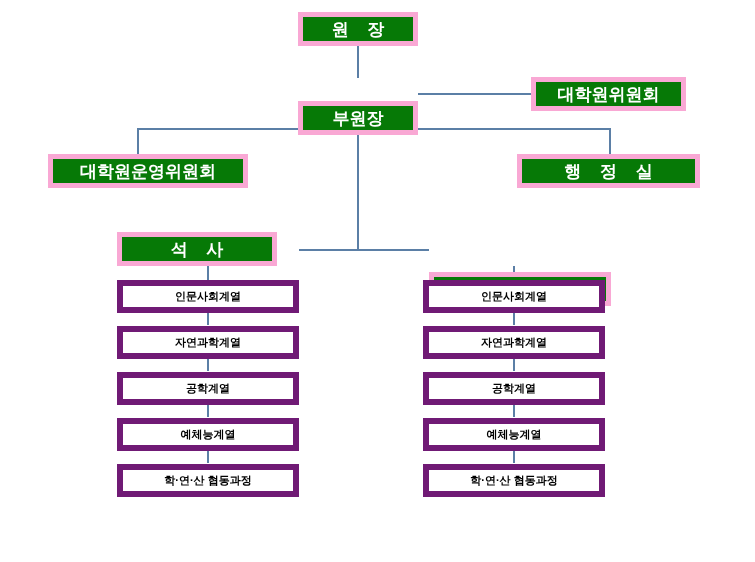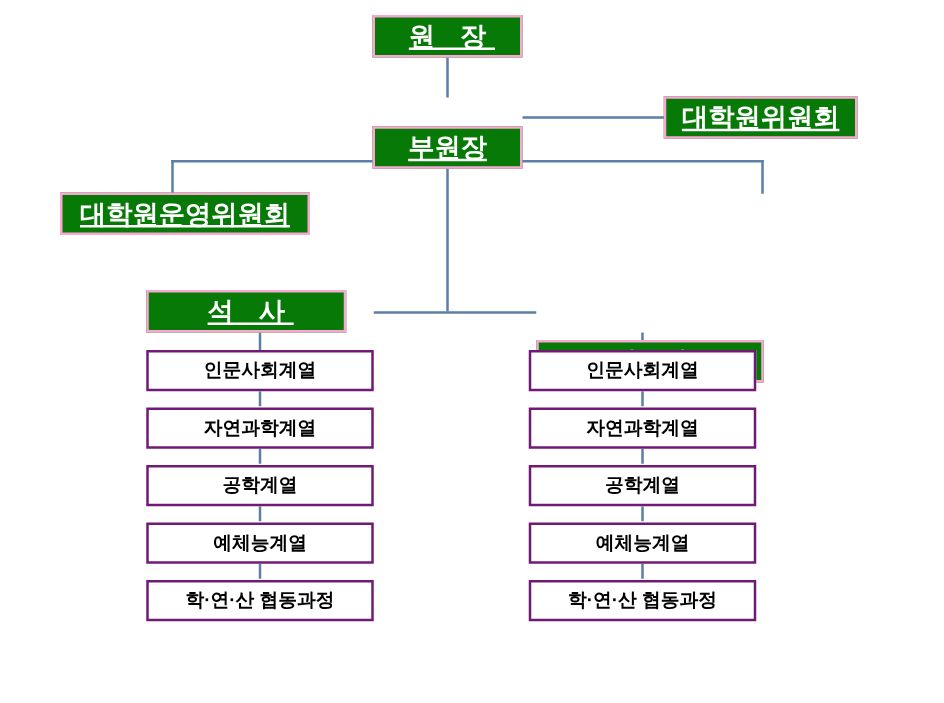--- a/index.html
+++ b/index.html
@@ -27,34 +27,33 @@
     position:absolute;
     box-sizing:border-box;
     display:flex;
     align-items:center;
     justify-content:center;
     text-align:center;
     white-space:nowrap;
   }
   .node-green{
     background:#067906;
-    border:2px solid #f9a8d4;
+    border:5px solid #f9a8d4;
     color:#ffffff;
     font-weight:bold;
-    font-size:21px;
+    font-size:17px;
     letter-spacing:0px;
-    text-decoration:underline;
   }
   .node-green.spaced{letter-spacing:7px;text-indent:7px;}
   .node-white{
     background:#ffffff;
-    border:2px solid #701a75;
+    border:6px solid #701a75;
     color:#000000;
     font-weight:bold;
-    font-size:15px;
+    font-size:11px;
   }
 </style>
 </head>
 <body>
 
 <div id="chart">
 
   <div class="line vline" style="left:357px;top:46px;height:32px;"></div>
 
   <div class="line hline" style="left:418px;top:93px;width:114px;"></div>
@@ -80,20 +79,21 @@
   <div class="line vline" style="left:513px;top:451px;height:12px;"></div>
 
   <div class="node node-green spaced" style="left:298px;top:12px;width:120px;height:34px;">원 장</div>
 
   <div class="node node-green" style="left:298px;top:77px;width:120px;height:34px;margin-top:24px;">부원장</div>
 
   <div class="node node-green" style="left:531px;top:77px;width:155px;height:34px;text-align:right;">대학원위원회</div>
 
   <div class="node node-green" style="left:48px;top:154px;width:200px;height:34px;">대학원운영위원회</div>
 
+  <div class="node node-green spaced" style="left:517px;top:154px;width:183px;height:34px;">행 정 실</div>
 
   <div class="node node-green spaced" style="left:117px;top:232px;width:160px;height:34px;">석 사</div>
 
   <div class="node node-green spaced" style="left:429px;top:232px;width:182px;height:34px;margin-top:40px;">박 사</div>
 
   <div class="node node-white" style="left:117px;top:280px;width:182px;height:33px;">인문사회계열</div>
   <div class="node node-white" style="left:117px;top:326px;width:182px;height:33px;">자연과학계열</div>
   <div class="node node-white" style="left:117px;top:372px;width:182px;height:33px;">공학계열</div>
   <div class="node node-white" style="left:117px;top:418px;width:182px;height:33px;">예체능계열</div>
   <div class="node node-white" style="left:117px;top:464px;width:182px;height:33px;">학·연·산 협동과정</div>

